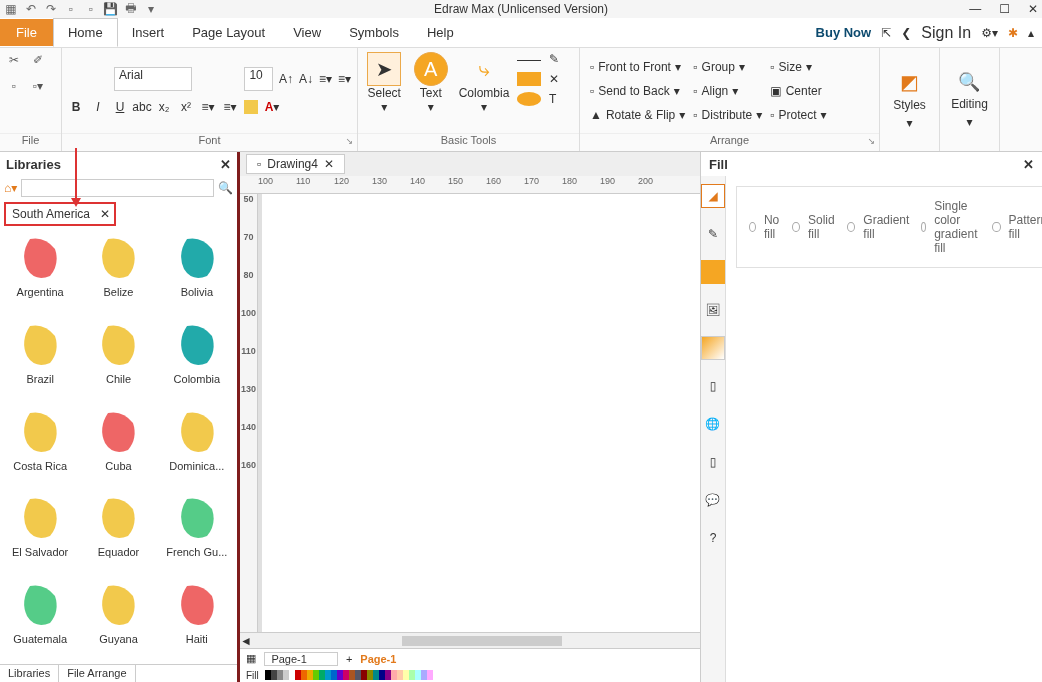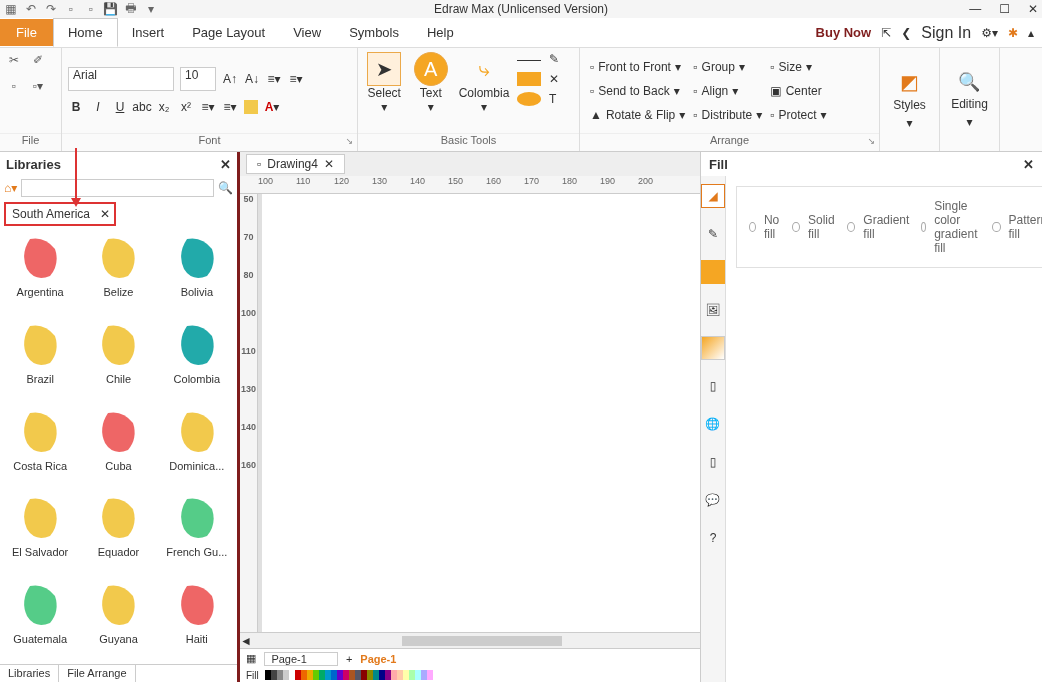--- a/index.html
+++ b/index.html
@@ -11,39 +11,39 @@
 .qat span { width: 14px; height: 14px; display: inline-flex; align-items: center; justify-content: center; color: #666; }
 .title-text { position: absolute; left: 50%; transform: translateX(-50%); font-size: 12px; color: #333; }
 .winbtns { position: absolute; right: 4px; display: flex; gap: 18px; font-size: 12px; }
 
 
 .mainmenu { height: 30px; display: flex; align-items: center; border-bottom: 1px solid #ddd; }
 .file-btn { background: #ea8b2a; color: #fff; padding: 6px 16px; font-size: 13px; }
 .menu-item { padding: 6px 14px; font-size: 13px; color: #333; }
 .menu-item.active { border: 1px solid #ccc; border-bottom: 1px solid #fff; background: #fff; }
 .right-menu { margin-left: auto; display: flex; align-items: center; gap: 10px; padding-right: 8px; }
-.buy-now { color: #7f1d1d; font-weight: bold; font-size: 13px; }
+.buy-now { color: #0c4a6e; font-weight: bold; font-size: 13px; }
 .sign-in { font-size: 16px; }
 
 
 .ribbon { height: 104px; display: flex; border-bottom: 1px solid #ccc; background: #fafafa; }
 .ribbon-group { border-right: 1px solid #ddd; display: flex; flex-direction: column; }
 .group-body { flex: 1; padding: 4px 6px; display: flex; align-items: center; }
 .group-label { height: 18px; text-align: center; font-size: 11px; color: #666; border-top: 1px solid #eee; position: relative; }
 .group-label .launcher { position: absolute; right: 4px; top: 2px; font-size: 9px; color: #888; }
 
 .g-file { width: 62px; }
 .g-file .group-body { flex-direction: column; gap: 10px; align-items: flex-start; }
 .smico-row { display: flex; gap: 8px; }
 .smico { width: 16px; height: 16px; display: inline-flex; align-items: center; justify-content: center; color: #555; }
 
 .g-font { width: 296px; }
 .font-col { display: flex; flex-direction: column; gap: 8px; width: 100%; }
 .font-row { display: flex; align-items: center; gap: 6px; }
-.font-select { border: 1px solid #ccc; height: 24px; padding: 0 4px; background: #fff; }
+.font-select { border: 1px solid #ccc; height: 24px; padding: 0 4px; background: #fff; margin-left: 46px; }
 .font-name { width: 106px; }
 .font-size { width: 36px; }
 .mini { width: 16px; height: 16px; display: inline-flex; align-items: center; justify-content: center; font-size: 12px; }
 
 .g-basic { width: 222px; }
 .basic-body { display: flex; gap: 6px; align-items: flex-start; }
 .big-btn { width: 42px; text-align: center; }
 .big-ico { width: 34px; height: 34px; display: inline-flex; align-items: center; justify-content: center; font-size: 20px; border: 1px solid transparent; }
 .big-ico.selected { background: #fff0dc; border: 1px solid #eba94a; }
 .shape-grid { display: grid; grid-template-columns: 24px 24px; gap: 6px 8px; }

